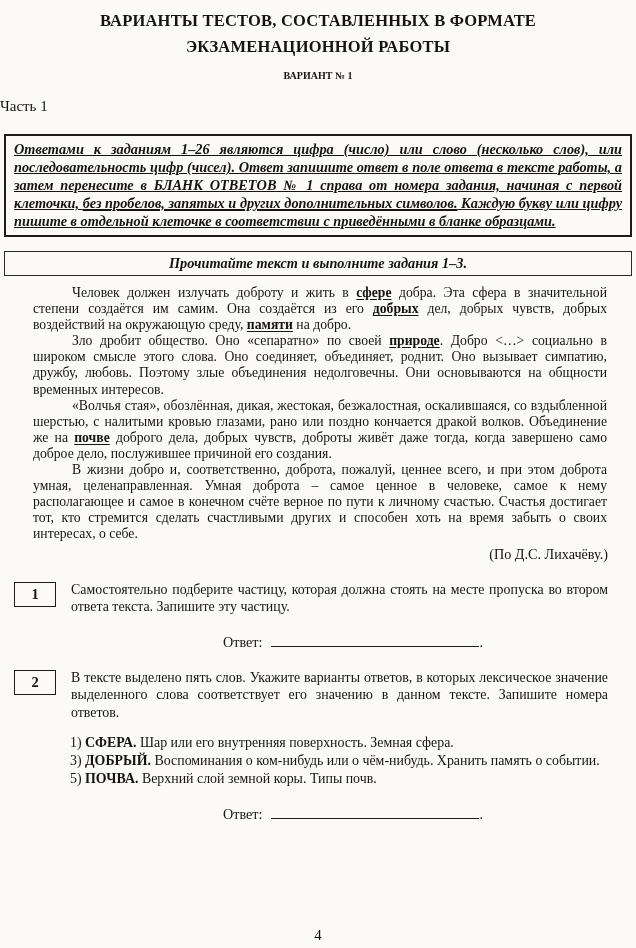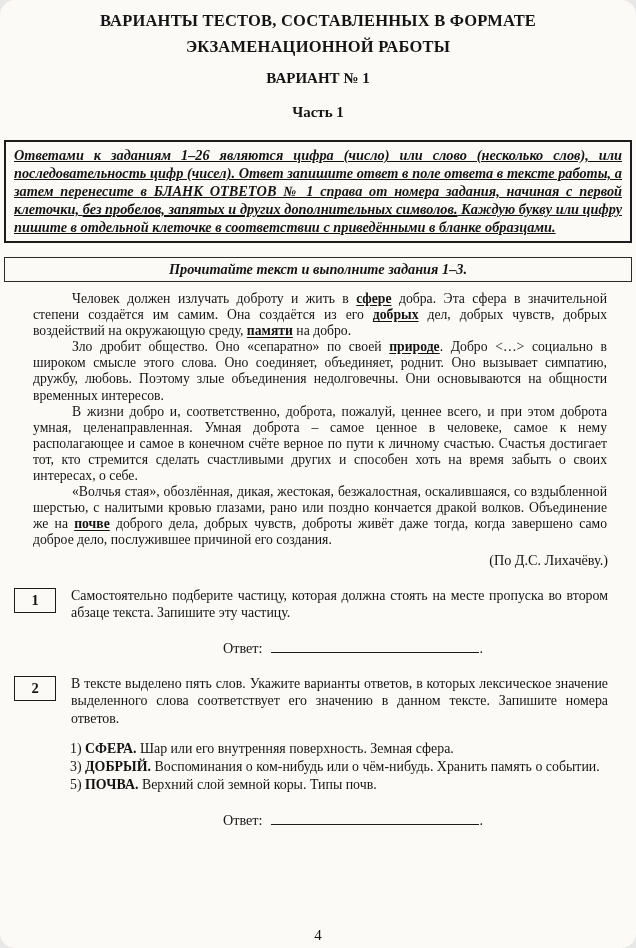--- a/index.html
+++ b/index.html
@@ -11,39 +11,38 @@
     position: relative;
     width: 636px;
     height: 948px;
     margin: 0 auto;
     background: #fbfaf7;
     color: #141414;
     font-family: "Liberation Serif", "DejaVu Serif", serif;
     overflow: hidden;
     box-sizing: border-box;
     padding-top: 8px;
-    border-radius: 15px;
   }
   
   .title {
     text-align: center;
     font-weight: bold;
     font-size: 16.5px;
     line-height: 26px;
     letter-spacing: 0.2px;
   }
   .variant {
     text-align: center;
     font-weight: bold;
-    font-size: 15px;
+    font-size: 10px;
     margin-top: 10px;
   }
   .part {
-    text-align: center;
-    font-weight: bold;
+    text-align: left;
+    font-weight: normal;
     font-size: 15px;
     margin-top: 17px;
   }
   
   .instruction-box {
     margin: 19px 4px 0 4px;
     border: 2px solid #1c1c1c;
     padding: 4px 8px 5px 8px;
     font-weight: bold;
     font-style: italic;
@@ -157,29 +156,29 @@
 
   <div class="part">Часть 1</div>
 
   <div class="instruction-box"><span>Ответами к заданиям 1–26 являются цифра (число) или слово (несколько слов), или последовательность цифр (чисел). Ответ запишите ответ в поле ответа в тексте работы, а затем перенесите в БЛАНК ОТВЕТОВ № 1 справа от номера задания, начиная с первой клеточки, </span><span class="u">без пробелов, запятых и других дополнительных символов.</span><span> Каждую букву или цифру пишите в отдельной клеточке в соответствии с приведёнными в бланке образцами.</span></div>
 
   <div class="banner-box">Прочитайте текст и выполните задания 1–3.</div>
 
   <div class="passage">
     <p><span>Человек должен излучать доброту и жить в </span><span class="b u">сфере</span><span> добра. Эта сфера в значительной степени создаётся им самим. Она создаётся из его </span><span class="b u">добрых</span><span> дел, добрых чувств, добрых воздействий на окружающую среду, </span><span class="b u">памяти</span><span> на добро.</span></p>
     <p><span>Зло дробит общество. Оно «сепаратно» по своей </span><span class="b u">природе</span><span>. Добро &lt;…&gt;  социально в широком смысле этого слова. Оно соединяет, объединяет, роднит. Оно вызывает симпатию, дружбу, любовь. Поэтому злые объединения недолговечны. Они основываются на общности временных интересов.</span></p>
+    <p><span>«Волчья стая», обозлённая, дикая, жестокая, безжалостная, оскалившаяся, со вздыбленной шерстью, с налитыми кровью глазами, рано или поздно кончается дракой волков. Объединение же на </span><span class="b u">почве</span><span> доброго дела, добрых чувств, доброты живёт даже тогда, когда завершено само доброе дело, послужившее причиной его создания.</span></p>
     <p><span>В жизни добро и, соответственно, доброта, пожалуй, ценнее всего, и при этом доброта умная, целенаправленная. Умная доброта – самое ценное в человеке, самое к нему располагающее и самое в конечном счёте верное по пути к личному счастью. Счастья достигает тот, кто стремится сделать счастливыми других и способен хоть на время забыть о своих интересах, о себе.</span></p>
-    <p><span>«Волчья стая», обозлённая, дикая, жестокая, безжалостная, оскалившаяся, со вздыбленной шерстью, с налитыми кровью глазами, рано или поздно кончается дракой волков. Объединение же на </span><span class="b u">почве</span><span> доброго дела, добрых чувств, доброты живёт даже тогда, когда завершено само доброе дело, послужившее причиной его создания.</span></p>
   </div>
 
   <div class="attribution">(По Д.С. Лихачёву.)</div>
 
   <div class="question">
     <div class="qnum">1</div>
-    <div class="qtext"><span>Самостоятельно подберите частицу, которая должна стоять на месте пропуска во втором абзаце текста. Запишите эту частицу.</span></div>
+    <div class="qtext"><span>Самостоятельно подберите частицу, которая должна стоять на месте пропуска во втором ответа текста. Запишите эту частицу.</span></div>
   </div>
 
   <div class="answer-row">
     <span>Ответ:</span><span class="answer-line"></span><span>.</span>
   </div>
 
   <div class="question">
     <div class="qnum">2</div>
     <div class="qtext"><span>В тексте выделено пять слов. Укажите варианты ответов, в которых лексическое значение выделенного слова соответствует его значению в данном тексте. Запишите номера ответов.</span></div>
   </div>

